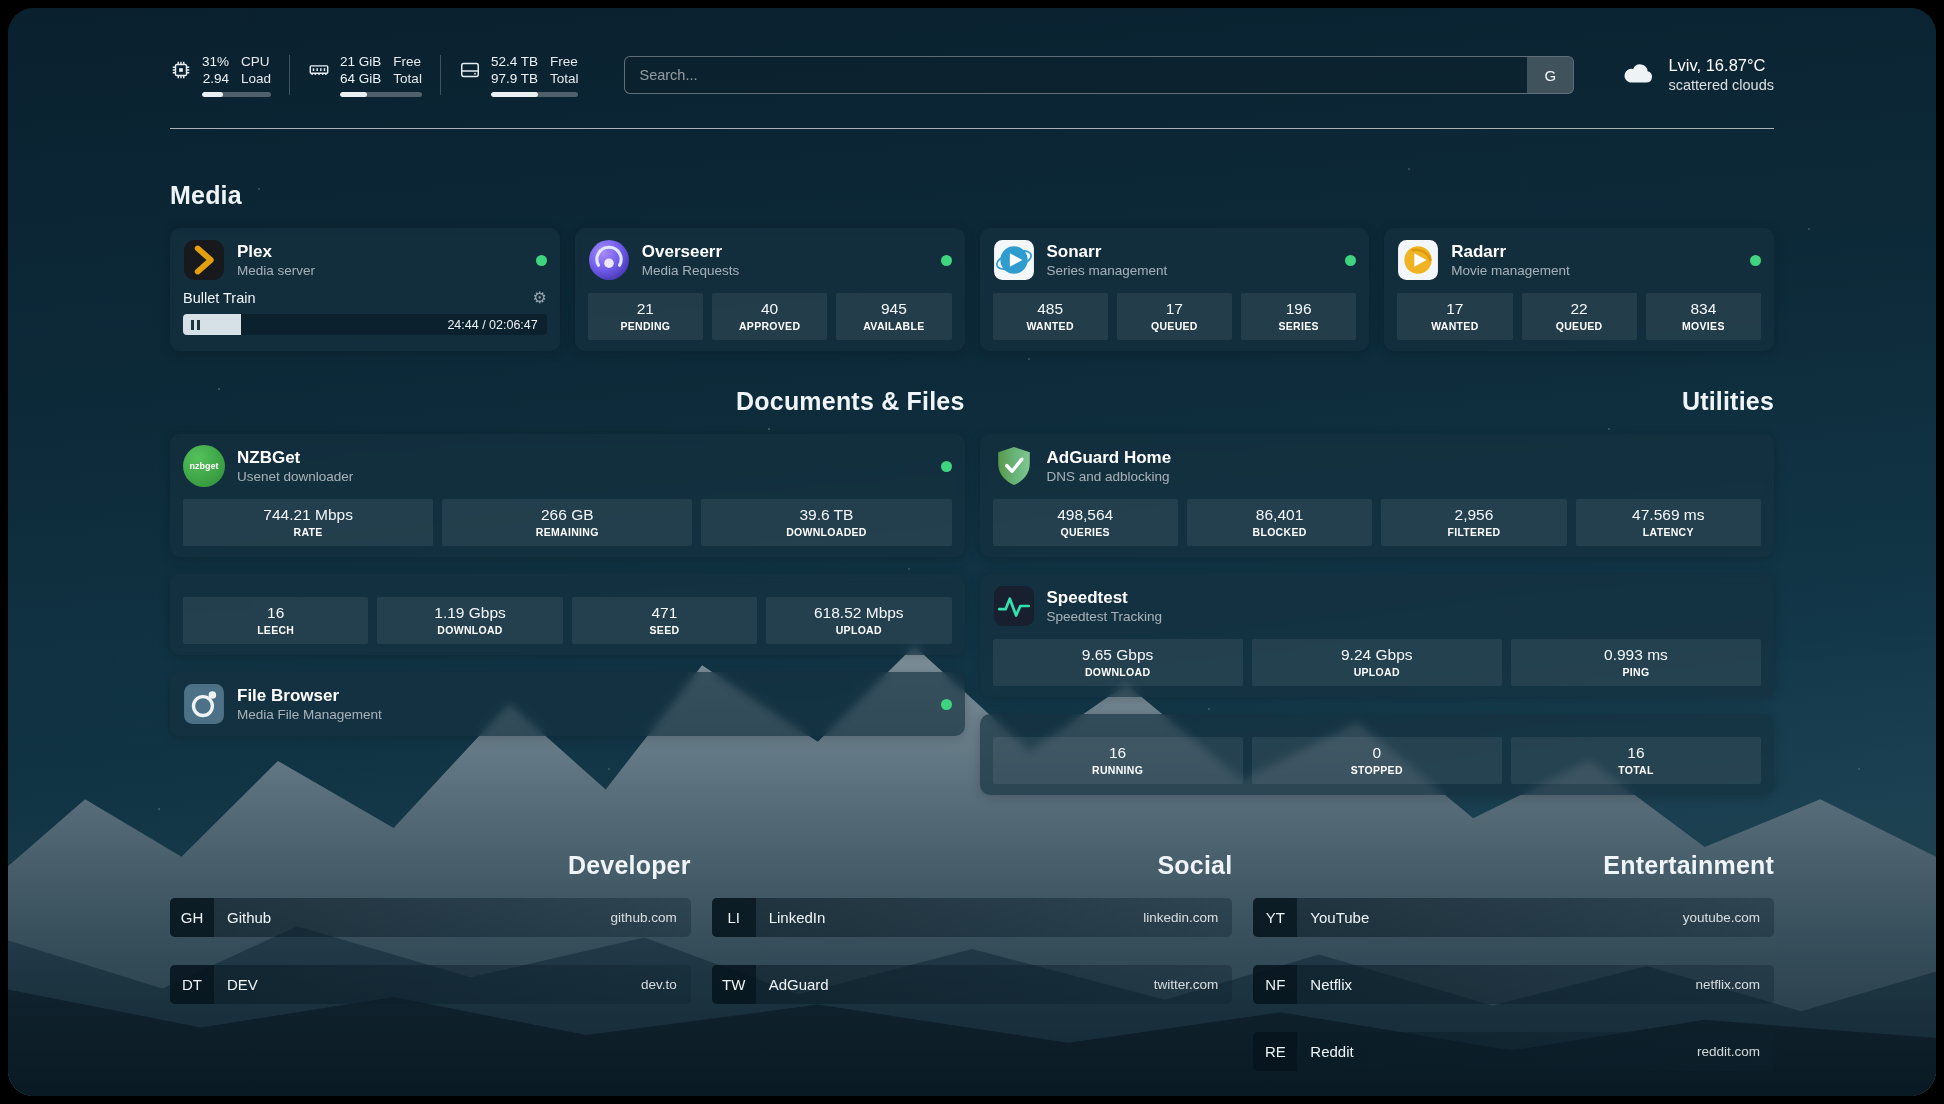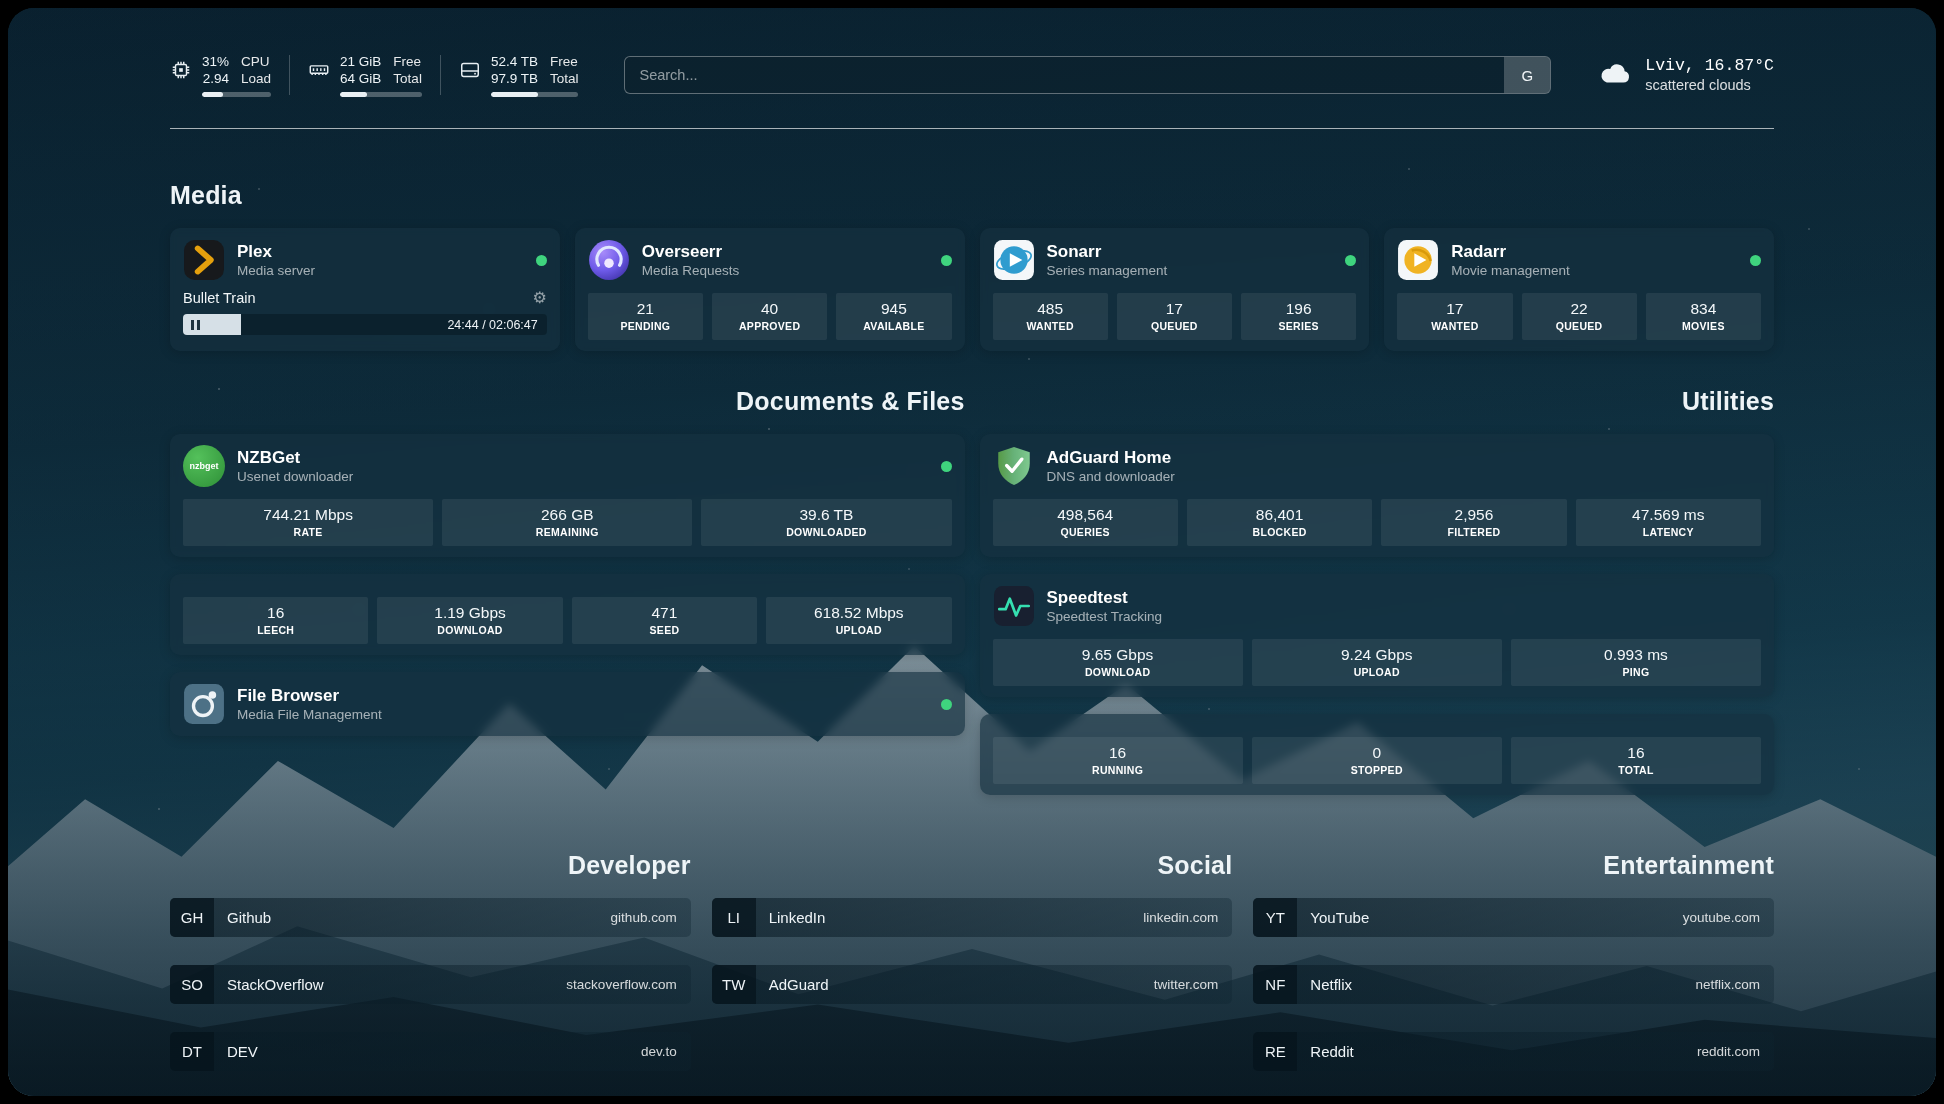--- a/index.html
+++ b/index.html
@@ -44,21 +44,21 @@
   .res-sep{width:1px;height:40px;background:rgba(255,255,255,.22);}
   .search{flex:1;margin:0 46px;position:relative;height:38px;}
   .search input{width:100%;height:100%;box-sizing:border-box;background:rgba(12,32,44,.55);
     border:1px solid rgba(255,255,255,.35);border-radius:6px;color:#fff;padding:0 58px 0 14px;font-size:14.5px;outline:none;
     font-family:"Liberation Sans",sans-serif;}
   .search input::placeholder{color:rgba(255,255,255,.55);}
   .search-btn{position:absolute;right:1px;top:1px;bottom:1px;width:46px;border:none;cursor:pointer;
     background:rgba(255,255,255,.22);border-radius:0 5px 5px 0;color:#f2f6f8;font-size:15px;
     display:flex;align-items:center;justify-content:center;font-family:"Liberation Sans",sans-serif;}
   .weather{display:flex;align-items:center;gap:12px;}
-  .weather-loc{font-size:16.5px;line-height:21px;color:#fff;font-family:Liberation Mono, monospace;}
+  .weather-loc{font-size:16.5px;line-height:21px;color:#fff;}
   .weather-cond{font-size:14.5px;line-height:19px;color:rgba(255,255,255,.85);}
   .divider{height:1px;border:none;background:rgba(255,255,255,.65);margin:26px 0 0;}
 
   
   .section-title{font-size:25px;font-weight:600;color:#eef4f7;letter-spacing:.2px;margin:52px 0 18px;}
   .two-col .section-title, .bookmarks .section-title{margin:36px 0 18px;text-align:right;}
   .bookmarks .section-title{margin:56px 0 18px;}
   .cards-4{display:grid;grid-template-columns:repeat(4,1fr);gap:15px;}
   .two-col{display:grid;grid-template-columns:1fr 1fr;column-gap:15px;}
   .col-stack{display:flex;flex-direction:column;gap:17px;}
@@ -429,21 +429,21 @@
                         <stop offset="50%" stop-color="#67b279"></stop>
                         <stop offset="100%" stop-color="#7fc98f"></stop>
                   </linearGradient>
                     </defs>
                   <path d="M20 2 L35 7 V17.5 C35 27.5 28.5 34.5 20 38 C11.5 34.5 5 27.5 5 17.5 V7 Z" fill="url(#agg)"></path>
                   <path d="M13 19.5 L18.2 25 L27.5 13.5" fill="none" stroke="#fff" stroke-width="3.2" stroke-linecap="round" stroke-linejoin="round"></path>
                 </svg>
               </span>
               <div class="svc-text">
                 <div class="svc-name">AdGuard Home</div>
-                <div class="svc-desc">DNS and downloader</div>
+                <div class="svc-desc">DNS and adblocking</div>
               </div>
             </div>
             <div class="stats">
               <div class="stat">
                 <div class="stat-value">498,564</div>
                 <div class="stat-label">QUERIES</div>
               </div>
               <div class="stat">
                 <div class="stat-value">86,401</div>
                 <div class="stat-label">BLOCKED</div>
@@ -511,25 +511,20 @@
     <div class="bookmarks">
       <div>
         <div class="section-title">Developer</div>
         <div class="bm-list">
           <div class="bm-row">
             <span class="bm-abbr">GH</span>
             <span class="bm-name">Github</span>
             <span class="bm-url">github.com</span>
           </div>
           <div class="bm-row">
-            <span class="bm-abbr">SO</span>
-            <span class="bm-name">StackOverflow</span>
-            <span class="bm-url">stackoverflow.com</span>
-          </div>
-          <div class="bm-row">
             <span class="bm-abbr">DT</span>
             <span class="bm-name">DEV</span>
             <span class="bm-url">dev.to</span>
           </div>
         </div>
       </div>
 
       <div>
         <div class="section-title">Social</div>
         <div class="bm-list">

